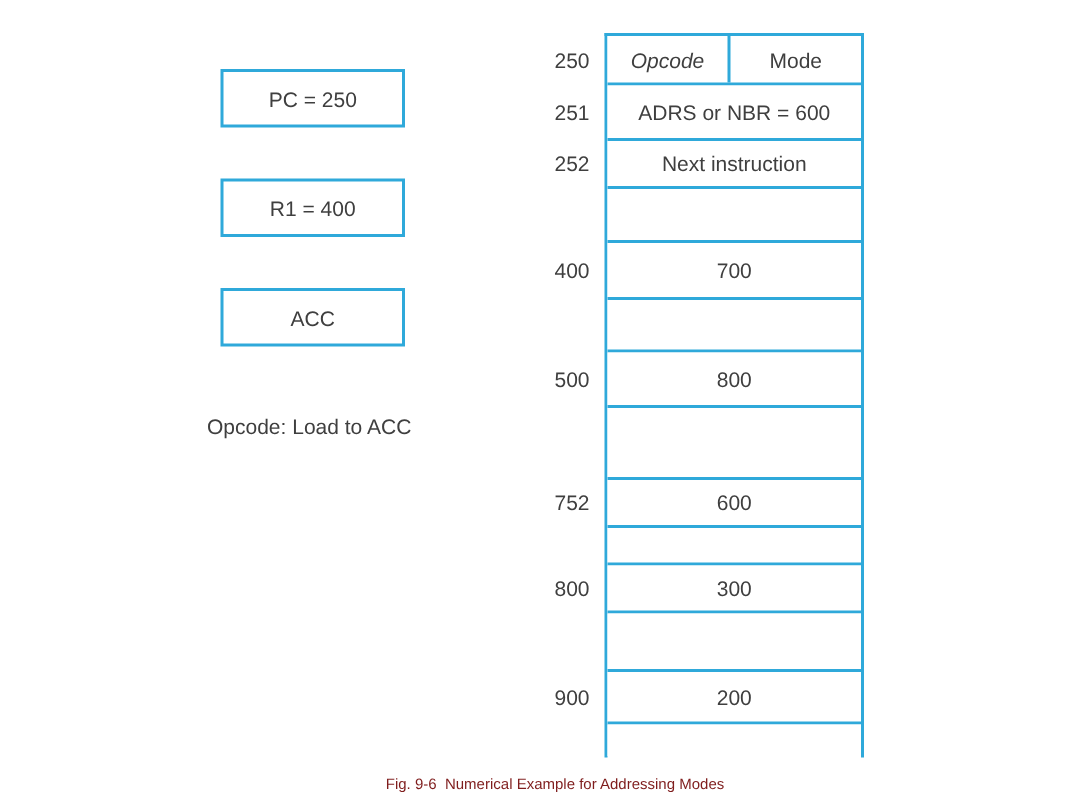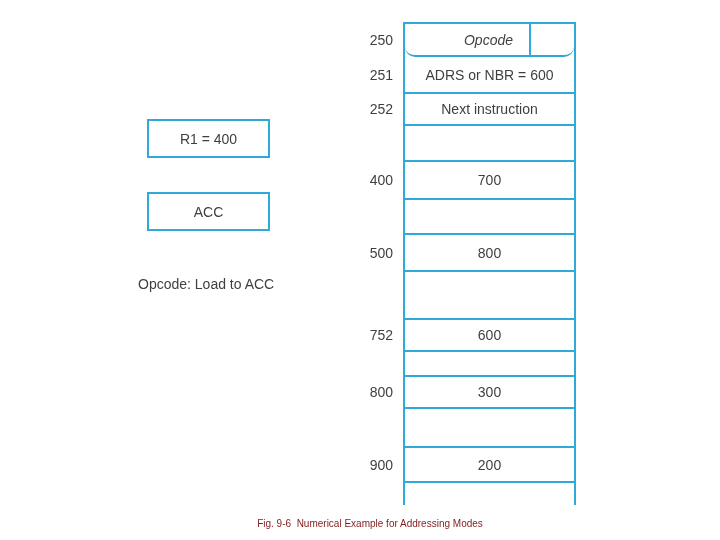--- a/index.html
+++ b/index.html
@@ -71,21 +71,21 @@
   .mem-row.open { border-bottom: none; }
   .mem-addr {
     position: absolute;
     right: calc(100% + 12px);
     top: 50%;
     transform: translateY(-50%);
     font-size: 14px;
     white-space: nowrap;
     color: #3f3f3f;
   }
-  .split { padding: 0; border-radius: 10px; }
+  .split { padding: 0; }
   .cell-left {
     width: 82px;
     height: 100%;
     border-right: 2px solid #2fa9da;
     display: flex;
     align-items: center;
     justify-content: center;
     font-style: italic;
   }
   .cell-right {
@@ -106,34 +106,38 @@
     font-size: 10px;
     white-space: pre;
     color: #7f1d1d;
   }
 </style>
 </head>
 <body>
 
 <div class="canvas">
 
+  <div class="reg-box reg-pc">
+    <span>PC = 250</span>
+  </div>
   <div class="reg-box reg-r1">
     <span>R1 = 400</span>
   </div>
   <div class="reg-box reg-acc">
     <span>ACC</span>
   </div>
   <div class="opcode-note">Opcode: Load to ACC</div>
 
 
   <div class="memory-table">
 
     <div class="mem-row split" style="height:33px">
       <span class="mem-addr">250</span>
       <div class="cell-left">Opcode</div>
+      <div class="cell-right">Mode</div>
     </div>
 
     <div class="mem-row" style="height:37px">
       <span class="mem-addr">251</span>
       <span>ADRS or NBR = 600</span>
     </div>
 
     <div class="mem-row" style="height:32px">
       <span class="mem-addr">252</span>
       <span>Next instruction</span>

